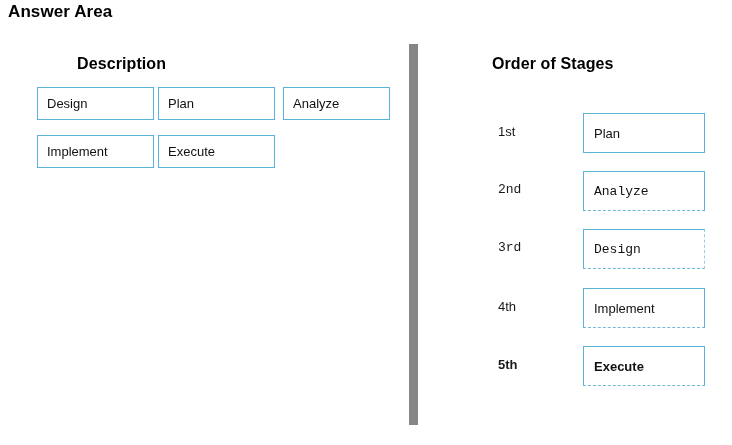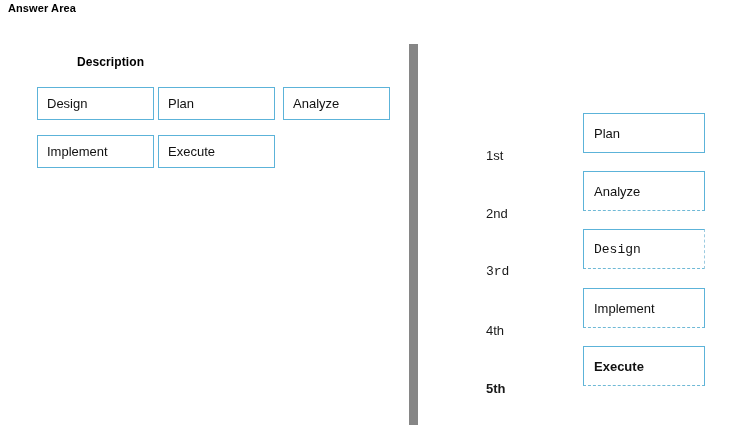--- a/index.html
+++ b/index.html
@@ -13,21 +13,21 @@
     font-family: "Liberation Sans", sans-serif;
     color: #000000;
     position: relative;
     overflow: hidden;
   }
 
   .page-title {
     position: absolute;
     left: 8px;
     top: 2px;
-    font-size: 11px;
+    font-size: 17px;
     font-weight: bold;
     letter-spacing: 0.1px;
   }
 
   
   .divider {
     position: absolute;
     left: 409px;
     top: 44px;
     width: 9px;
@@ -46,21 +46,21 @@
   .panel-right {
     position: absolute;
     left: 418px;
     top: 0;
     width: 314px;
     height: 445px;
   }
 
   .panel-heading {
     position: absolute;
-    font-size: 12px;
+    font-size: 16px;
     font-weight: bold;
     letter-spacing: 0.1px;
     padding-left: 47px;
   }
   .panel-left .panel-heading  { left: 30px; top: 55px; }
   .panel-right .panel-heading { left: 27px; top: 55px; }
 
   
   .tile {
     position: absolute;
@@ -85,27 +85,26 @@
 
   
   .slot-row {
     position: absolute;
     left: 0;
     width: 314px;
     height: 40px;
   }
   .slot-label {
     position: absolute;
-    left: 68px;
+    left: 80px;
     top: 11px;
     width: 34px;
     text-align: left;
     font-size: 13px;
     color: #1a1a1a;
-    margin-top: 24px;
   }
   .slot-tile {
     position: absolute;
     left: 165px;
     top: 0;
     width: 122px;
     height: 40px;
     box-sizing: border-box;
     background: #ffffff;
     font-size: 13px;
@@ -121,21 +120,21 @@
   }
   .slot-tile.dash-b {
     border-bottom: 1px dashed #6fb9d6;
   }
   .slot-tile.dash-br {
     border-bottom: 1px dashed #6fb9d6;
     border-right: 1px dashed #9ccbe0;
   }
 
   .row-1 { top: 113px; }
-  .row-2 { top: 171px; }
+  .row-2 { top: 171px; font-family: Liberation Mono, monospace; }
   .row-3 { top: 229px; font-family: Liberation Mono, monospace; }
   .row-4 { top: 288px; }
   .row-5 { top: 346px; font-weight: bold; }
 </style>
 </head>
 <body>
 
 <div class="page-title">Answer Area</div>
 
 <div class="panel-left">
@@ -151,20 +150,21 @@
   <div class="tile src-tile src-r1 src-c0">Implement</div>
 
   <div class="tile src-tile src-r1 src-c1">Execute</div>
 
 </div>
 
 <div class="divider"></div>
 
 <div class="panel-right">
 
+  <div class="panel-heading">Order of Stages</div>
 
   <div class="slot-row row-1">
     <div class="slot-label">1st</div>
     <div class="slot-tile">Plan</div>
   </div>
 
   <div class="slot-row row-2">
     <div class="slot-label">2nd</div>
     <div class="slot-tile dash-b">Analyze</div>
   </div>

